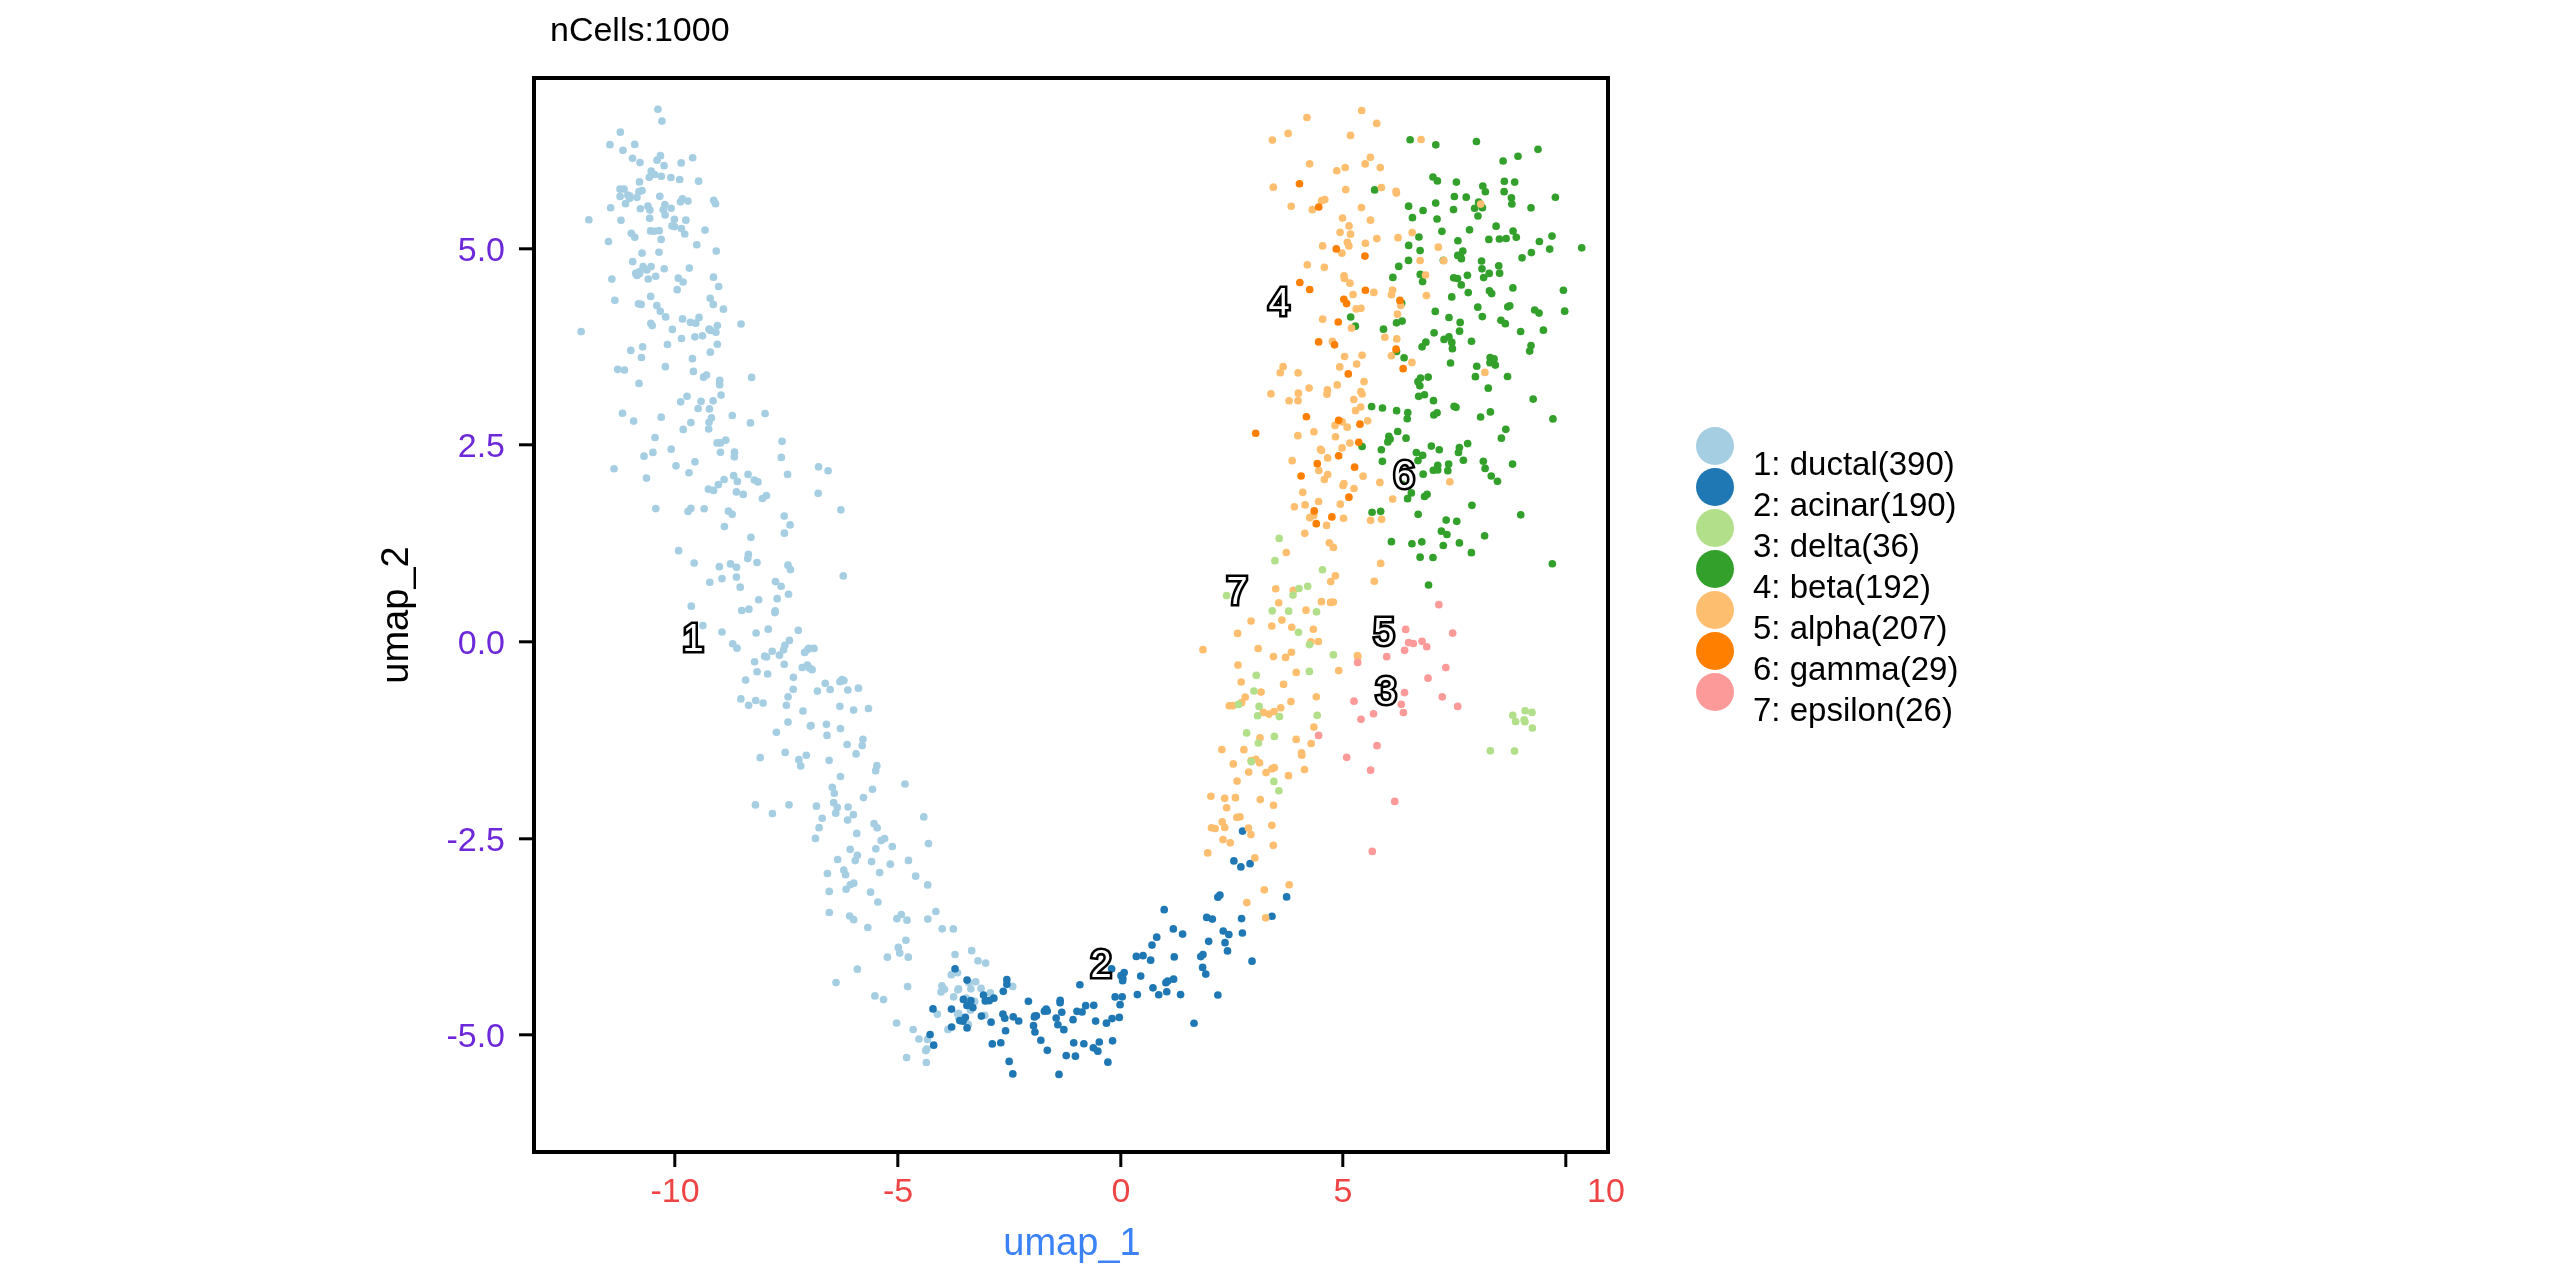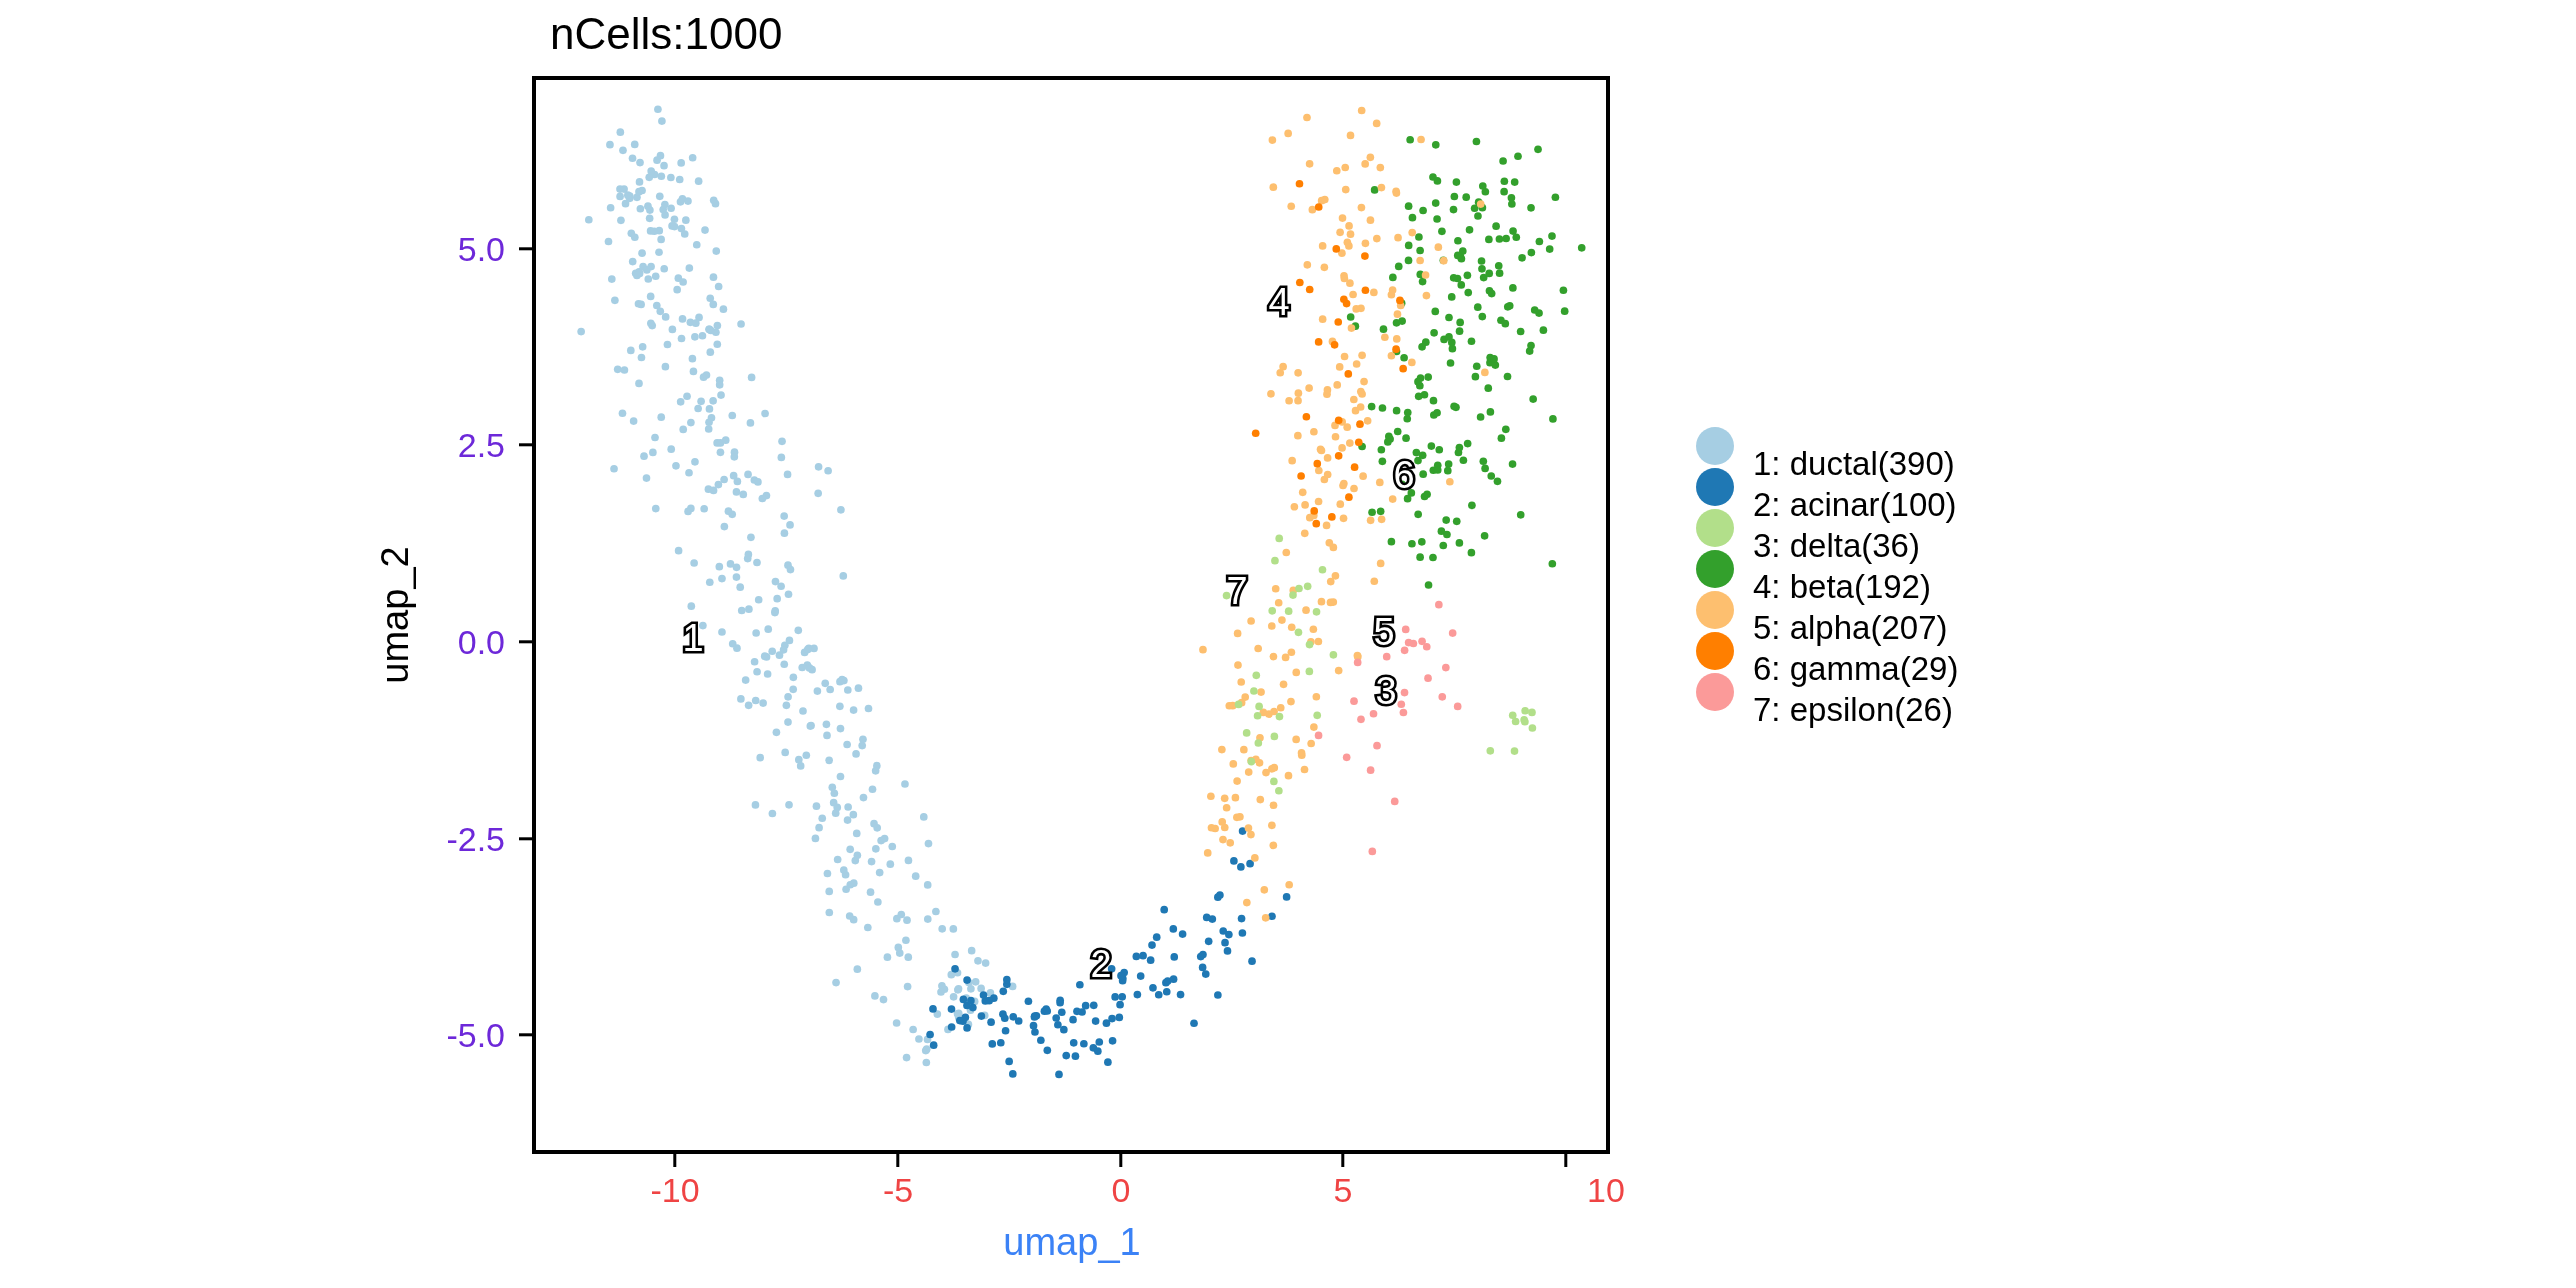--- a/index.html
+++ b/index.html
@@ -18,21 +18,21 @@
     width: 2576px;
     height: 1288px;
     background: #ffffff;
   }
 
   
   #plot-title {
     position: absolute;
     left: 550px;
     top: 12px;
-    font-size: 44px;
+    font-size: 34px;
     color: #000000;
     line-height: 1;
     white-space: nowrap;
   }
 
   
   #panel {
     position: absolute;
     left: 532px;
     top: 76px;
@@ -1221,21 +1221,21 @@
   <div id="y-axis-title">umap_2</div>
 
   <div id="legend">
     <div id="legend-rows">
         <div class="legend-row">
           <span class="legend-swatch" style="background: rgb(166, 206, 227);"></span>
           <span class="legend-label">1: ductal(390)</span>
         </div>
         <div class="legend-row">
           <span class="legend-swatch" style="background: rgb(31, 120, 180);"></span>
-          <span class="legend-label">2: acinar(100)</span>
+          <span class="legend-label">2: acinar(190)</span>
         </div>
         <div class="legend-row">
           <span class="legend-swatch" style="background: rgb(178, 223, 138);"></span>
           <span class="legend-label">3: delta(36)</span>
         </div>
         <div class="legend-row">
           <span class="legend-swatch" style="background: rgb(51, 160, 44);"></span>
           <span class="legend-label">4: beta(192)</span>
         </div>
         <div class="legend-row">

